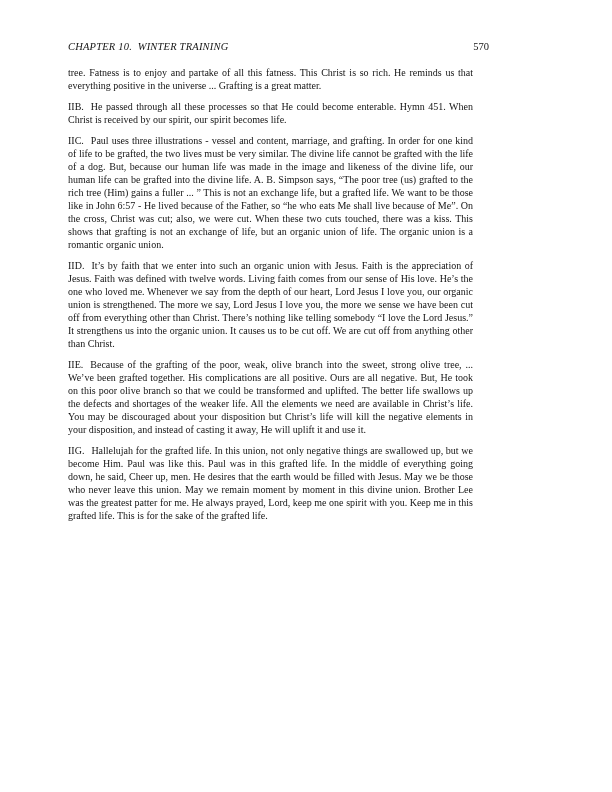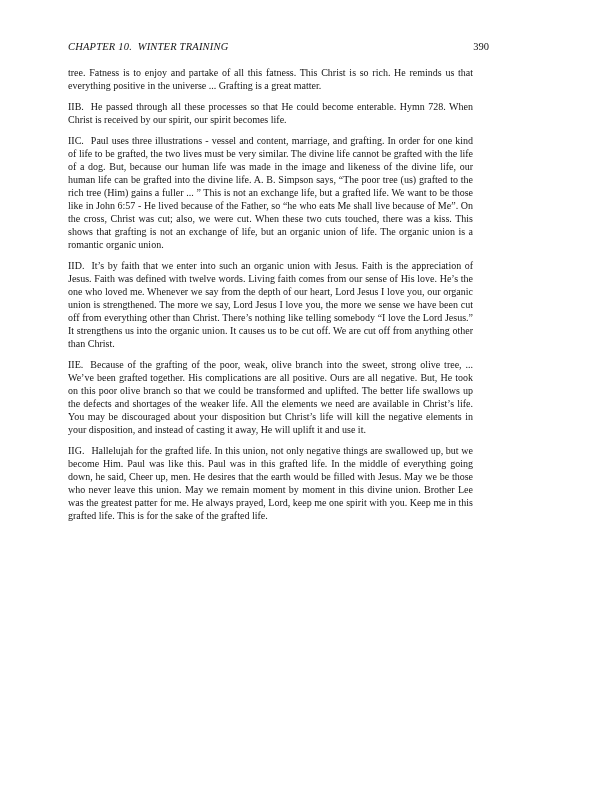--- a/index.html
+++ b/index.html
@@ -48,27 +48,27 @@
     margin-right: 7px;
   }
 </style>
 </head>
 <body>
 
 <div class="page">
 
   <div class="running-header">
     <span class="chapter-title">CHAPTER 10.  WINTER TRAINING</span>
-    <span class="page-number">390</span>
+    <span class="page-number">570</span>
   </div>
 
   <div class="content">
     <p class="body-para"><span class="section-label"></span><span>tree. Fatness is to enjoy and partake of all this fatness. This Christ is so rich. He reminds us that everything positive in the universe ... Grafting is a great matter.</span></p>
 
-    <p class="body-para"><span class="section-label">IIB.</span><span>He passed through all these processes so that He could become enterable. Hymn 728. When Christ is received by our spirit, our spirit becomes life.</span></p>
+    <p class="body-para"><span class="section-label">IIB.</span><span>He passed through all these processes so that He could become enterable. Hymn 451. When Christ is received by our spirit, our spirit becomes life.</span></p>
 
     <p class="body-para"><span class="section-label">IIC.</span><span>Paul uses three illustrations - vessel and content, marriage, and grafting. In order for one kind of life to be grafted, the two lives must be very similar. The divine life cannot be grafted with the life of a dog. But, because our human life was made in the image and likeness of the divine life, our human life can be grafted into the divine life. A. B. Simpson says, “The poor tree (us) grafted to the rich tree (Him) gains a fuller ... ” This is not an exchange life, but a grafted life. We want to be those like in John 6:57 - He lived because of the Father, so “he who eats Me shall live because of Me”. On the cross, Christ was cut; also, we were cut. When these two cuts touched, there was a kiss. This shows that grafting is not an exchange of life, but an organic union of life. The organic union is a romantic organic union.</span></p>
 
     <p class="body-para"><span class="section-label">IID.</span><span>It’s by faith that we enter into such an organic union with Jesus. Faith is the appreciation of Jesus. Faith was defined with twelve words. Living faith comes from our sense of His love. He’s the one who loved me. Whenever we say from the depth of our heart, Lord Jesus I love you, our organic union is strengthened. The more we say, Lord Jesus I love you, the more we sense we have been cut off from everything other than Christ. There’s nothing like telling somebody “I love the Lord Jesus.” It strengthens us into the organic union. It causes us to be cut off. We are cut off from anything other than Christ.</span></p>
 
     <p class="body-para"><span class="section-label">IIE.</span><span>Because of the grafting of the poor, weak, olive branch into the sweet, strong olive tree, ... We’ve been grafted together. His complications are all positive. Ours are all negative. But, He took on this poor olive branch so that we could be transformed and uplifted. The better life swallows up the defects and shortages of the weaker life. All the elements we need are available in Christ’s life. You may be discouraged about your disposition but Christ’s life will kill the negative elements in your disposition, and instead of casting it away, He will uplift it and use it.</span></p>
 
 
     <p class="body-para"><span class="section-label">IIG.</span><span>Hallelujah for the grafted life. In this union, not only negative things are swallowed up, but we become Him. Paul was like this. Paul was in this grafted life. In the middle of everything going down, he said, Cheer up, men. He desires that the earth would be filled with Jesus. May we be those who never leave this union. May we remain moment by moment in this divine union. Brother Lee was the greatest patter for me. He always prayed, Lord, keep me one spirit with you. Keep me in this grafted life. This is for the sake of the grafted life.</span></p>
   </div>

